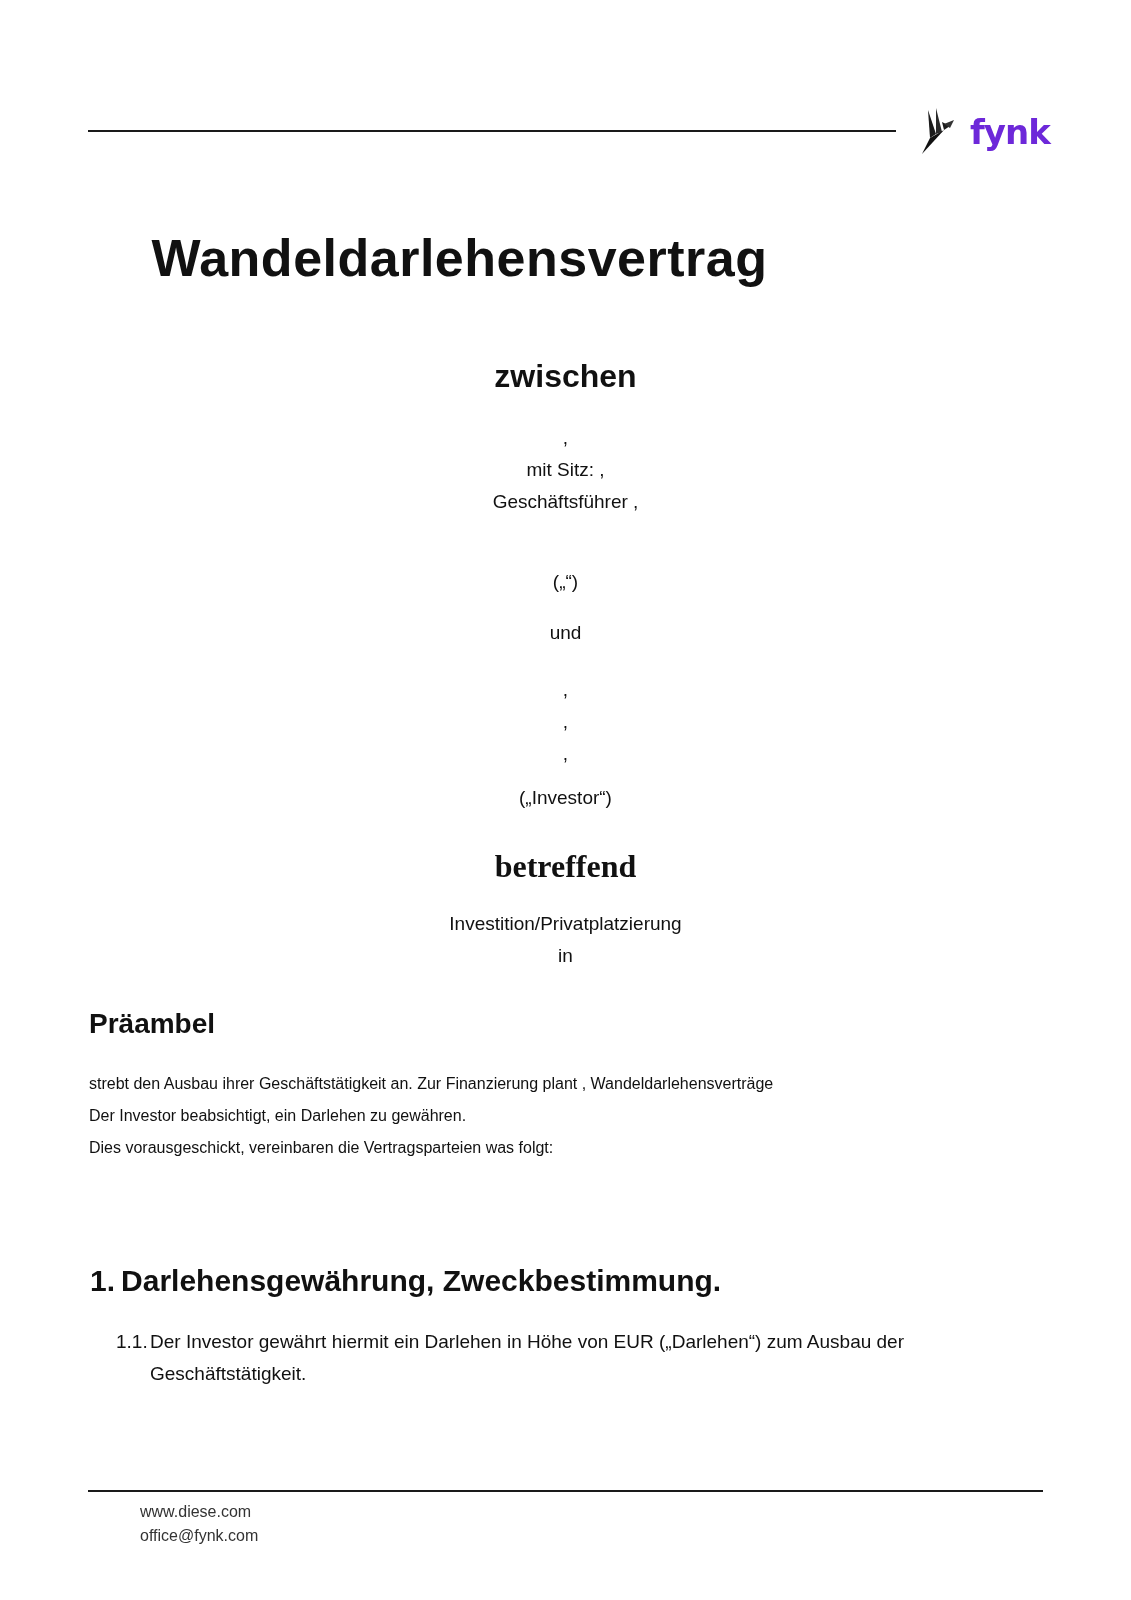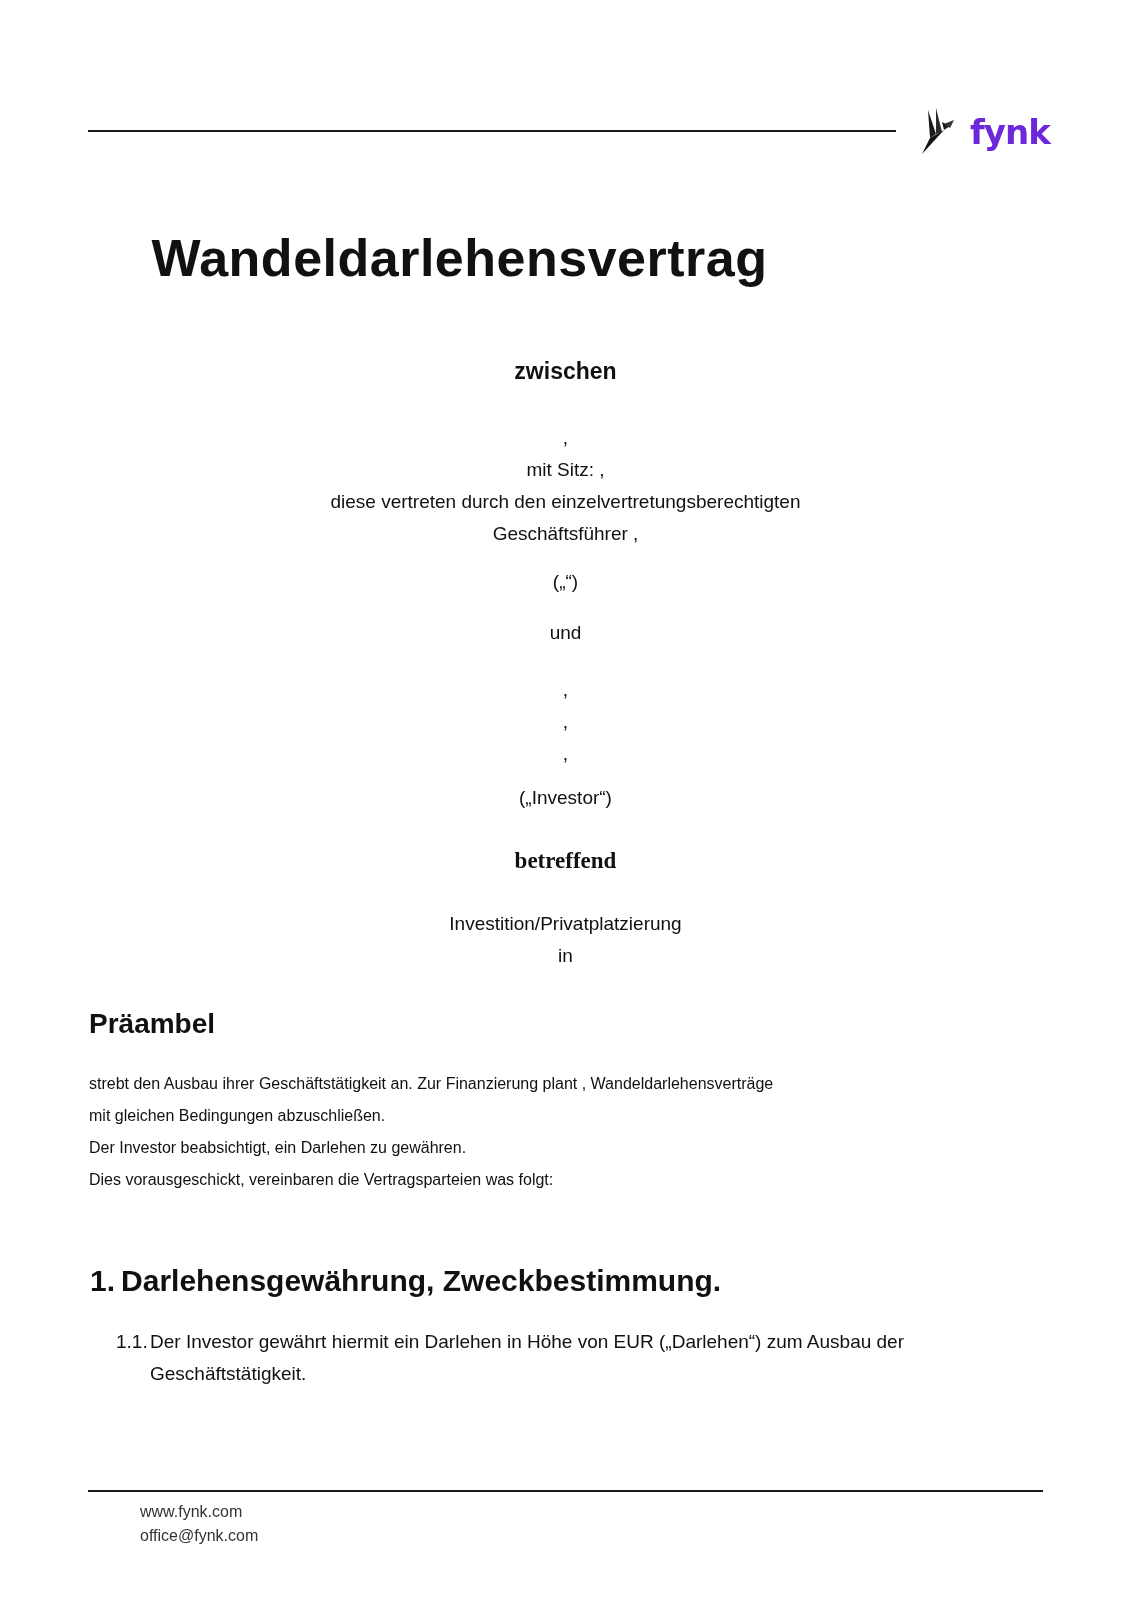--- a/index.html
+++ b/index.html
@@ -6,21 +6,21 @@
   body {
     width: 1131px; height: 1600px; position: relative; overflow: hidden;
     font-family: "Liberation Sans", "DejaVu Sans", sans-serif; color: #111111;
   }
   .header-rule { position: absolute; left: 88px; top: 130px; width: 808px; height: 2px; background: #1a1a1a; }
   .logo { position: absolute; left: 920px; top: 104px; height: 56px; display: flex; align-items: center; }
   .logo svg { width: 46px; height: 52px; }
   .logo-text { font-family: "DejaVu Sans", sans-serif; font-weight: bold; font-size: 34px; color: #6d28d9; margin-left: 4px; letter-spacing: -1px; }
   .title { position: absolute; left: 0; width: 919px; top: 228px; text-align: center; font-size: 52px; font-weight: bold; letter-spacing: 0.5px; }
   .center { position: absolute; left: 0; width: 1131px; text-align: center; }
-  .h-center { font-size: 23px; font-weight: bold; }
+  .h-center { font-size: 32px; font-weight: bold; }
   .line { font-size: 19px; line-height: 32px; }
   .h-section { position: absolute; left: 89px; font-size: 28px; font-weight: bold; }
   .para { position: absolute; left: 89px; width: 940px; font-size: 16px; line-height: 32px; }
   .h-numbered { position: absolute; left: 90px; top: 1264px; font-size: 30px; font-weight: bold; display: flex; }
   .h-numbered .num { margin-right: 6px; }
   .clause { position: absolute; left: 116px; top: 1326px; width: 900px; font-size: 19px; line-height: 32px; display: flex; }
   .clause .num { width: 34px; flex: none; }
   .footer-rule { position: absolute; left: 88px; top: 1490px; width: 955px; height: 2px; background: #1a1a1a; }
   .footer { position: absolute; left: 140px; top: 1500px; font-size: 16px; line-height: 24px; color: #333; }
 </style>
@@ -41,21 +41,20 @@
   <span class="logo-text">fynk</span>
 </div>
 
 <div class="title">Wandeldarlehensvertrag</div>
 
 <div class="center h-center" style="top:358px;">zwischen</div>
 
 <div class="center" style="top:422px;">
   <div class="line">,</div>
   <div class="line">mit Sitz: ,</div>
-  <div class="line">diese vertreten durch den einzelvertretungsberechtigten</div>
   <div class="line">Geschäftsführer ,</div>
 </div>
 <div class="center line" style="top:566px;">(„“)</div>
 <div class="center line" style="top:617px;">und</div>
 
 <div class="center" style="top:674px;">
   <div class="line">,</div>
   <div class="line">,</div>
   <div class="line">,</div>
 </div>
@@ -63,31 +62,30 @@
 
 <div class="center h-center" style="top:848px;font-family:Liberation Serif, serif;">betreffend</div>
 <div class="center" style="top:908px;">
   <div class="line">Investition/Privatplatzierung</div>
   <div class="line">in</div>
 </div>
 
 <div class="h-section" style="top:1008px;">Präambel</div>
 <div class="para" style="top:1068px;">
   <div>strebt den Ausbau ihrer Geschäftstätigkeit an. Zur Finanzierung plant , Wandeldarlehensverträge</div>
-  <div>mit gleichen Bedingungen abzuschließen.</div>
   <div>Der Investor beabsichtigt, ein Darlehen zu gewähren.</div>
   <div>Dies vorausgeschickt, vereinbaren die Vertragsparteien was folgt:</div>
 </div>
 
 <div class="h-numbered">
   <span class="num">1.</span>
   <span>Darlehensgewährung, Zweckbestimmung.</span>
 </div>
 <div class="clause">
   <span class="num">1.1.</span>
   <span>Der Investor gewährt hiermit ein Darlehen in Höhe von EUR („Darlehen“) zum Ausbau der Geschäftstätigkeit.</span>
 </div>
 
 <div class="footer-rule"></div>
 <div class="footer">
-  <div>www.fynk.com</div>
+  <div>www.diese.com</div>
   <div>office@fynk.com</div>
 </div>
 
 </body></html>

